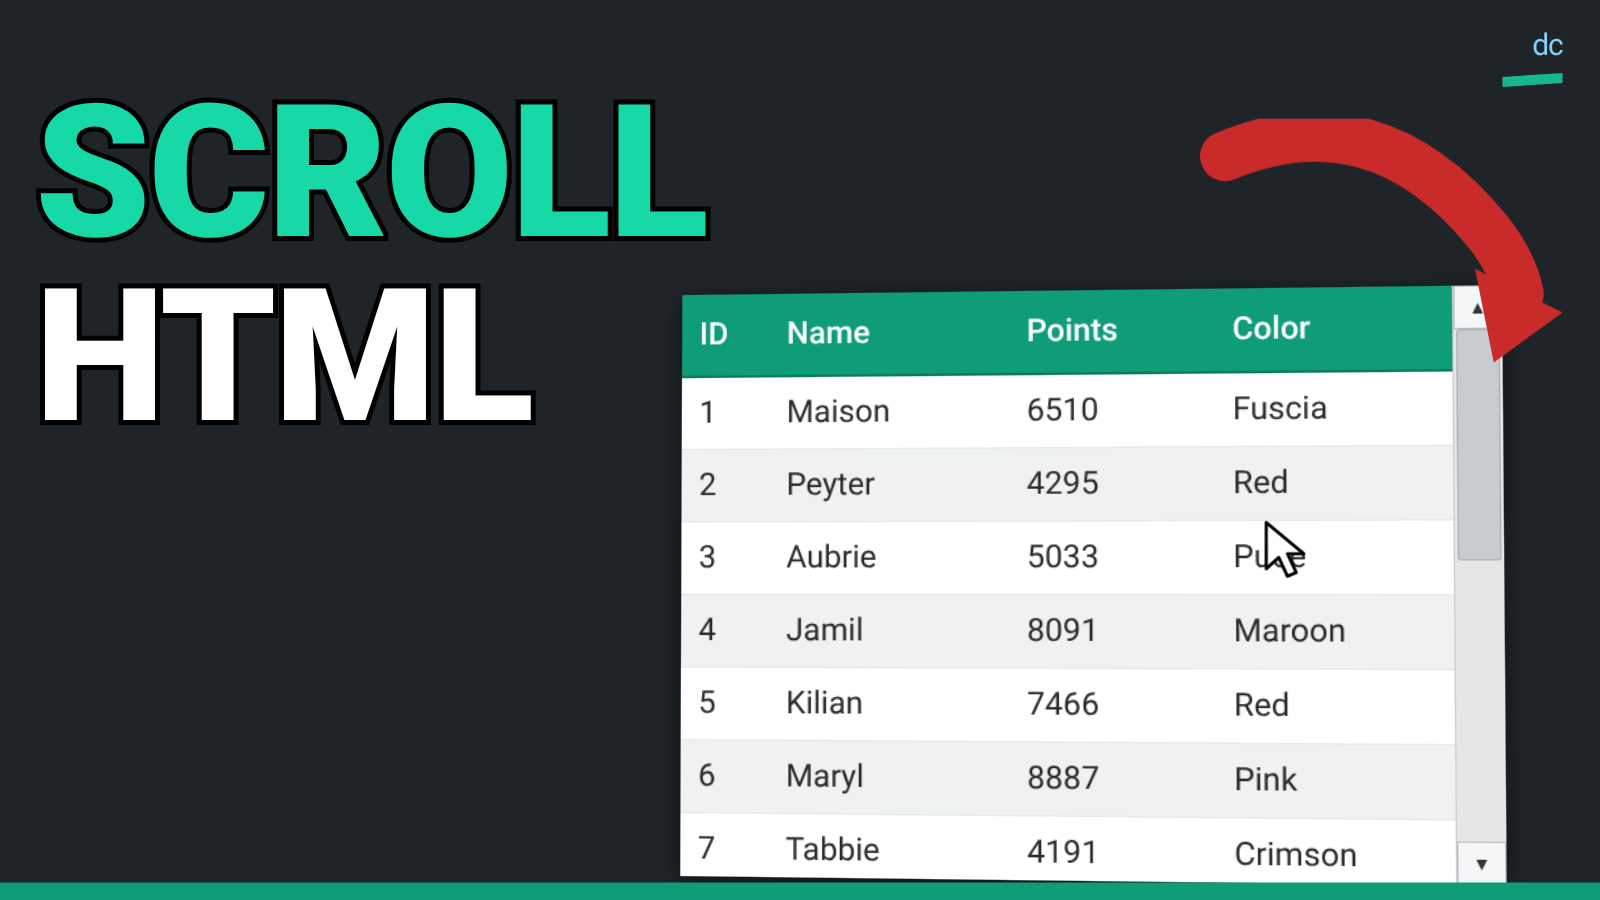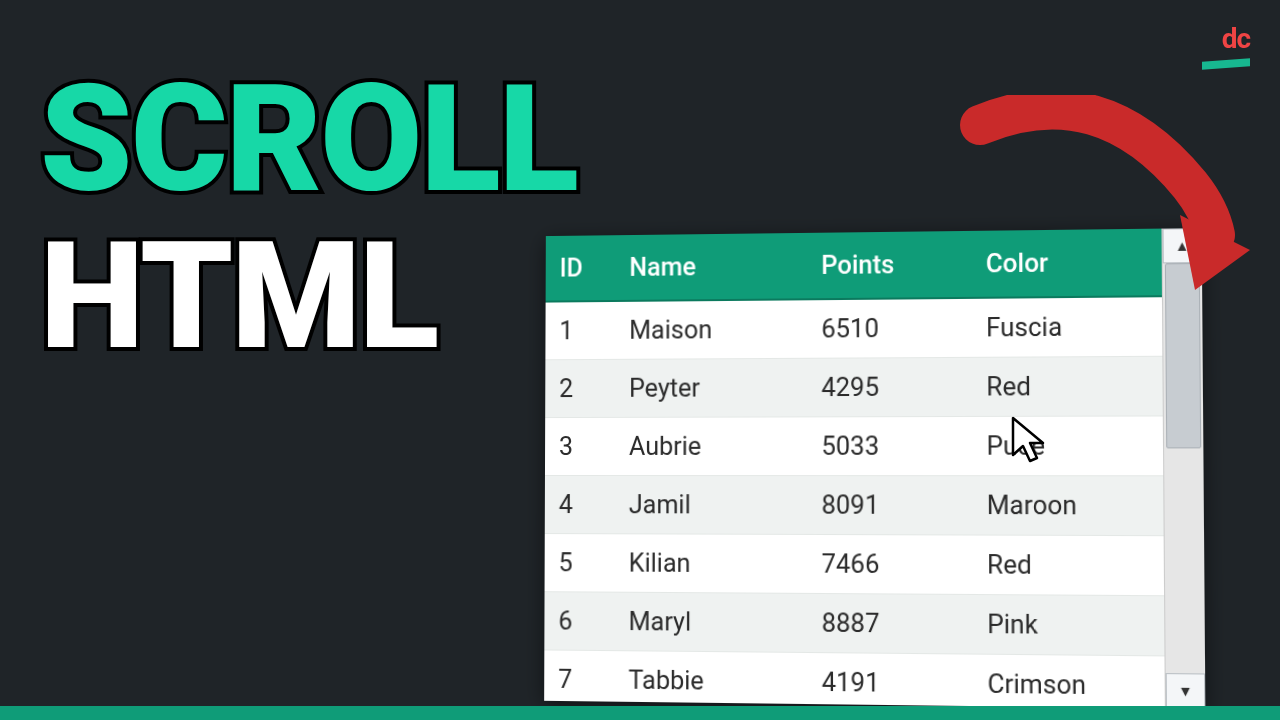--- a/index.html
+++ b/index.html
@@ -8,41 +8,41 @@
     height: 720px;
     background: #1f2428;
     font-family: -apple-system, BlinkMacSystemFont, "Segoe UI", Roboto, Helvetica, Arial, sans-serif;
     position: relative;
     overflow: hidden;
   }
   .logo {
     position: absolute;
     top: 22px;
     right: 30px;
-    color: #ef4444;
-    font-weight: 700;
-    font-size: 28px;
+    color: #7dd3fc;
+    font-weight: 400;
+    font-size: 24px;
     letter-spacing: -1px;
   }
   .logo-underline {
     position: absolute;
     top: 60px;
     right: 30px;
     width: 48px;
     height: 8px;
     background: #17b890;
     transform: skewY(-4deg);
   }
   .headline {
     position: absolute;
     top: 70px;
-    left: 40px;
+    left: 28px;
     display: flex;
     flex-direction: column;
-    gap: 16px;
+    gap: 6px;
   }
   .headline div {
     font-weight: 900;
     font-size: 148px;
     line-height: 0.95;
     letter-spacing: -2px;
     -webkit-text-stroke: 8px #000;
     paint-order: stroke fill;
   }
   .headline .teal { color: #17d8a7; }

